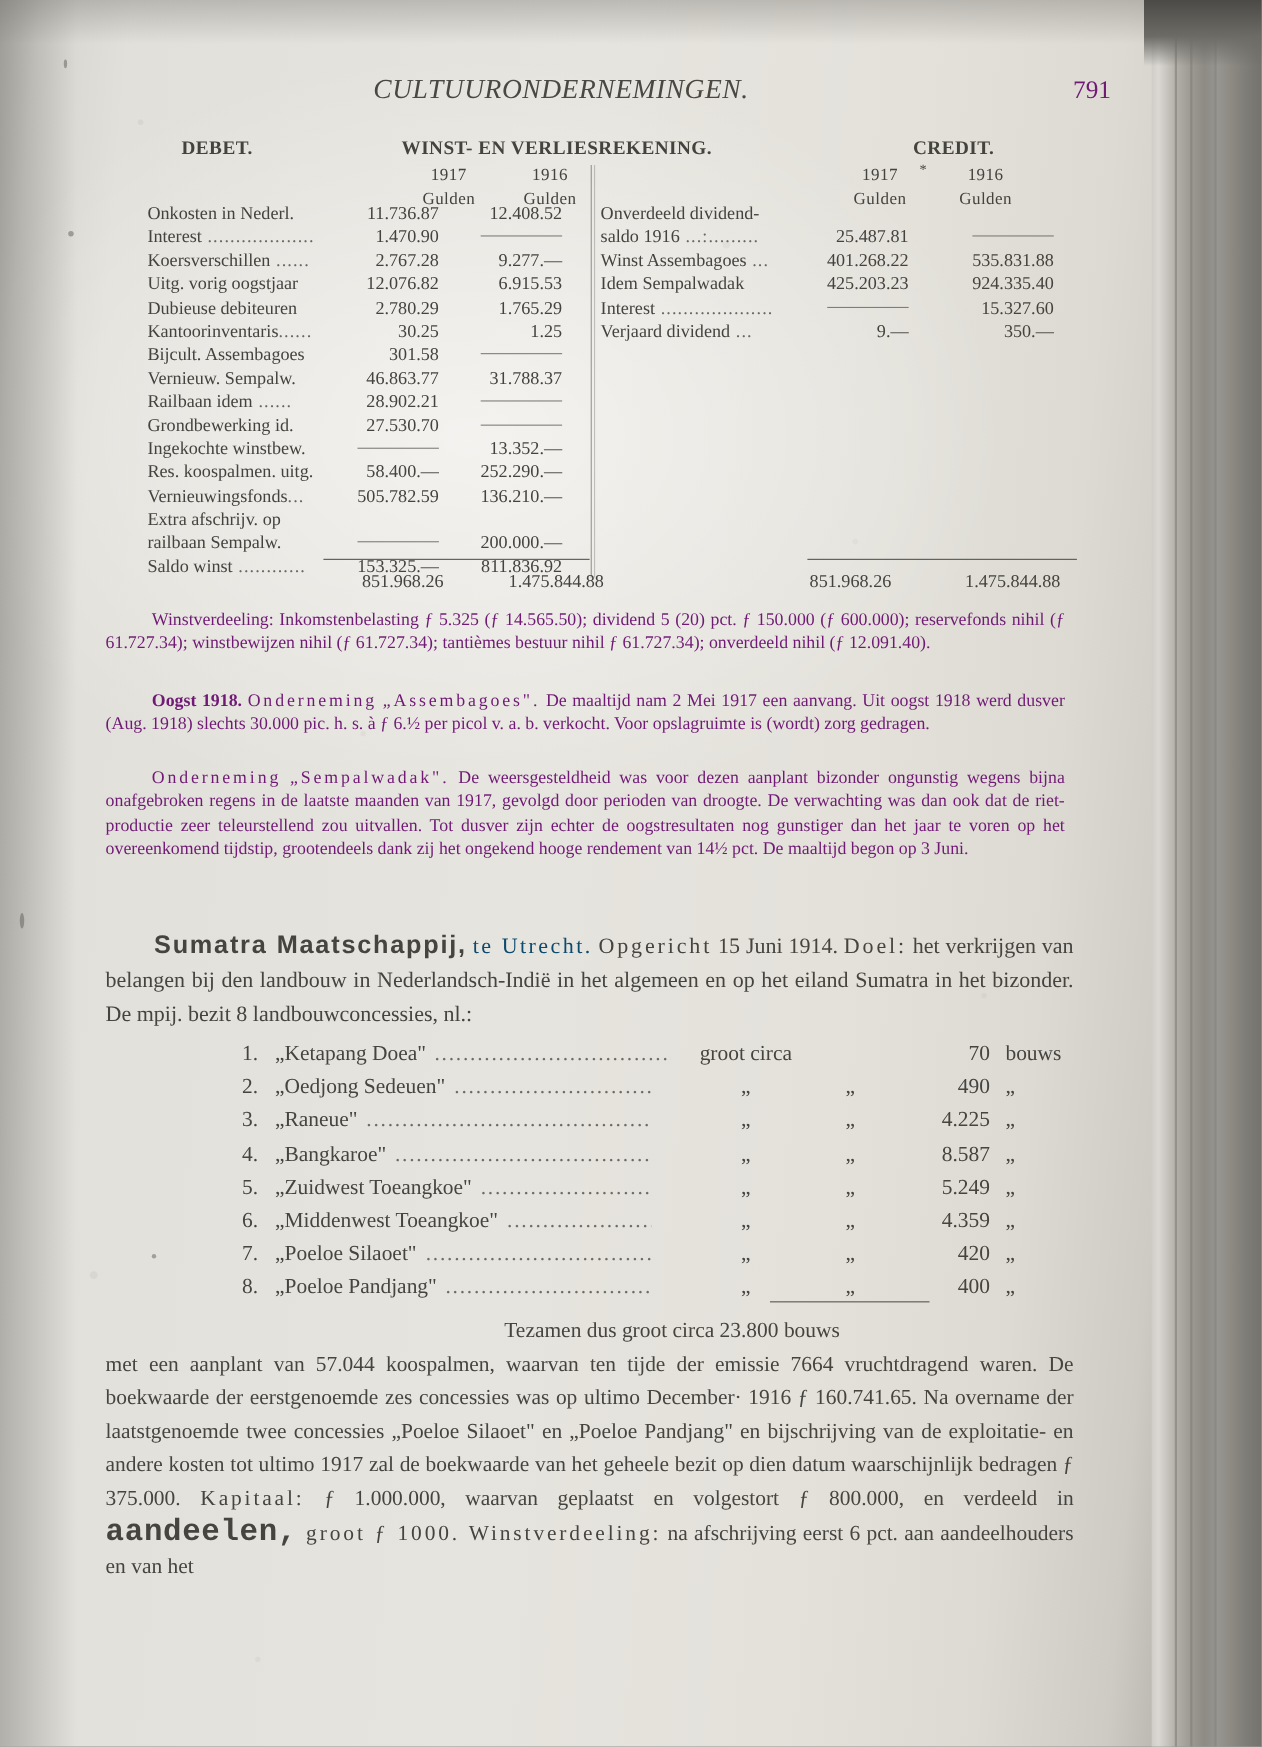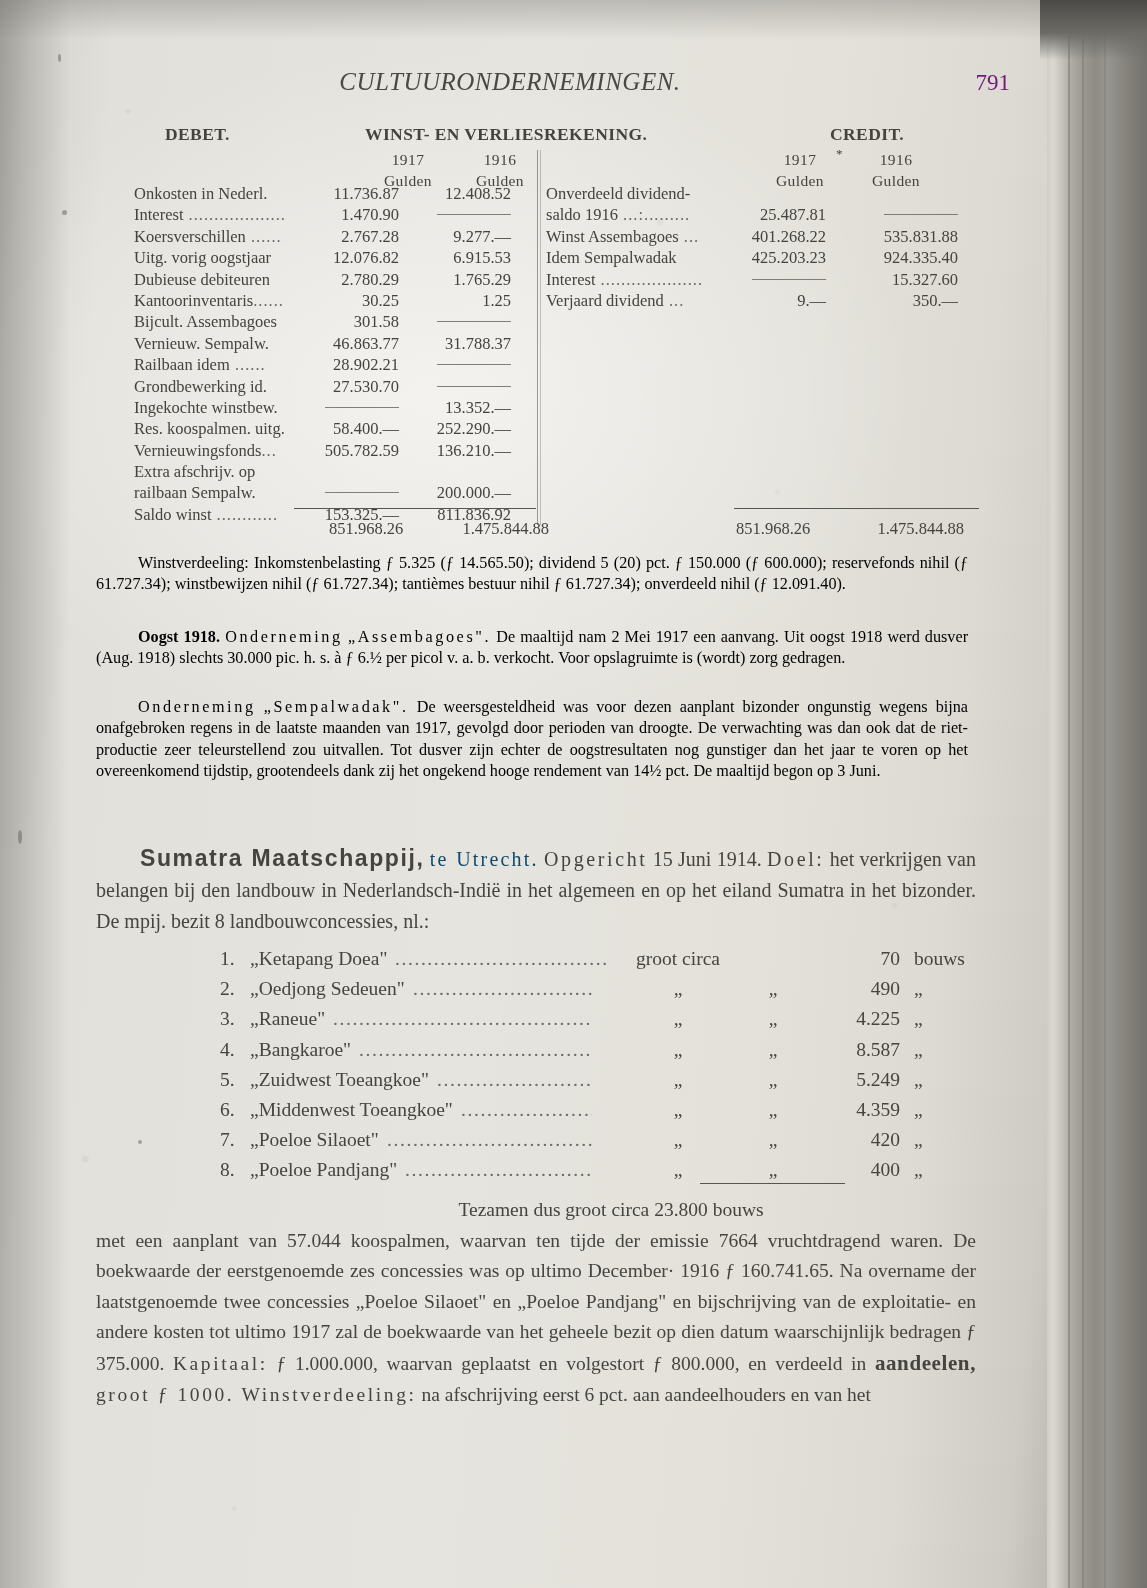--- a/index.html
+++ b/index.html
@@ -199,21 +199,21 @@
   .totals.left .t1 { left: 195px; }
   .totals.left .t2 { left: 300px; }
   .totals.right .t1 { left: 190px; }
   .totals.right .t2 { left: 303px; }
 
   
   .para {
     position: absolute;
     font-size: 16.2px;
     line-height: 21.4px;
-    color: #000000;
+    color: #701a75;
     text-align: justify;
   }
   .p-winstverdeeling {
     left: 96px; top: 553px; width: 872px;
     text-indent: 42px;
   }
   .p-oogst {
     left: 96px; top: 627px; width: 872px;
     text-indent: 42px;
   }
@@ -283,22 +283,22 @@
     color: #46443f;
     text-align: justify;
   }
   .p-close .firstline {
     display: block;
     text-align: center;
     padding-left: 150px;
   }
   .p-close .bigbold {
     font-weight: 700;
-    font-size: 21px;
-    font-family: Liberation Serif, serif;
+    font-size: 28px;
+    font-family: Liberation Mono, monospace;
     letter-spacing: .6px;
   }
 
   
   .speck { position: absolute; background: rgba(95,93,87,.5); border-radius: 50%; }
 </style>
 </head>
 <body>
 
 <div class="scan">

